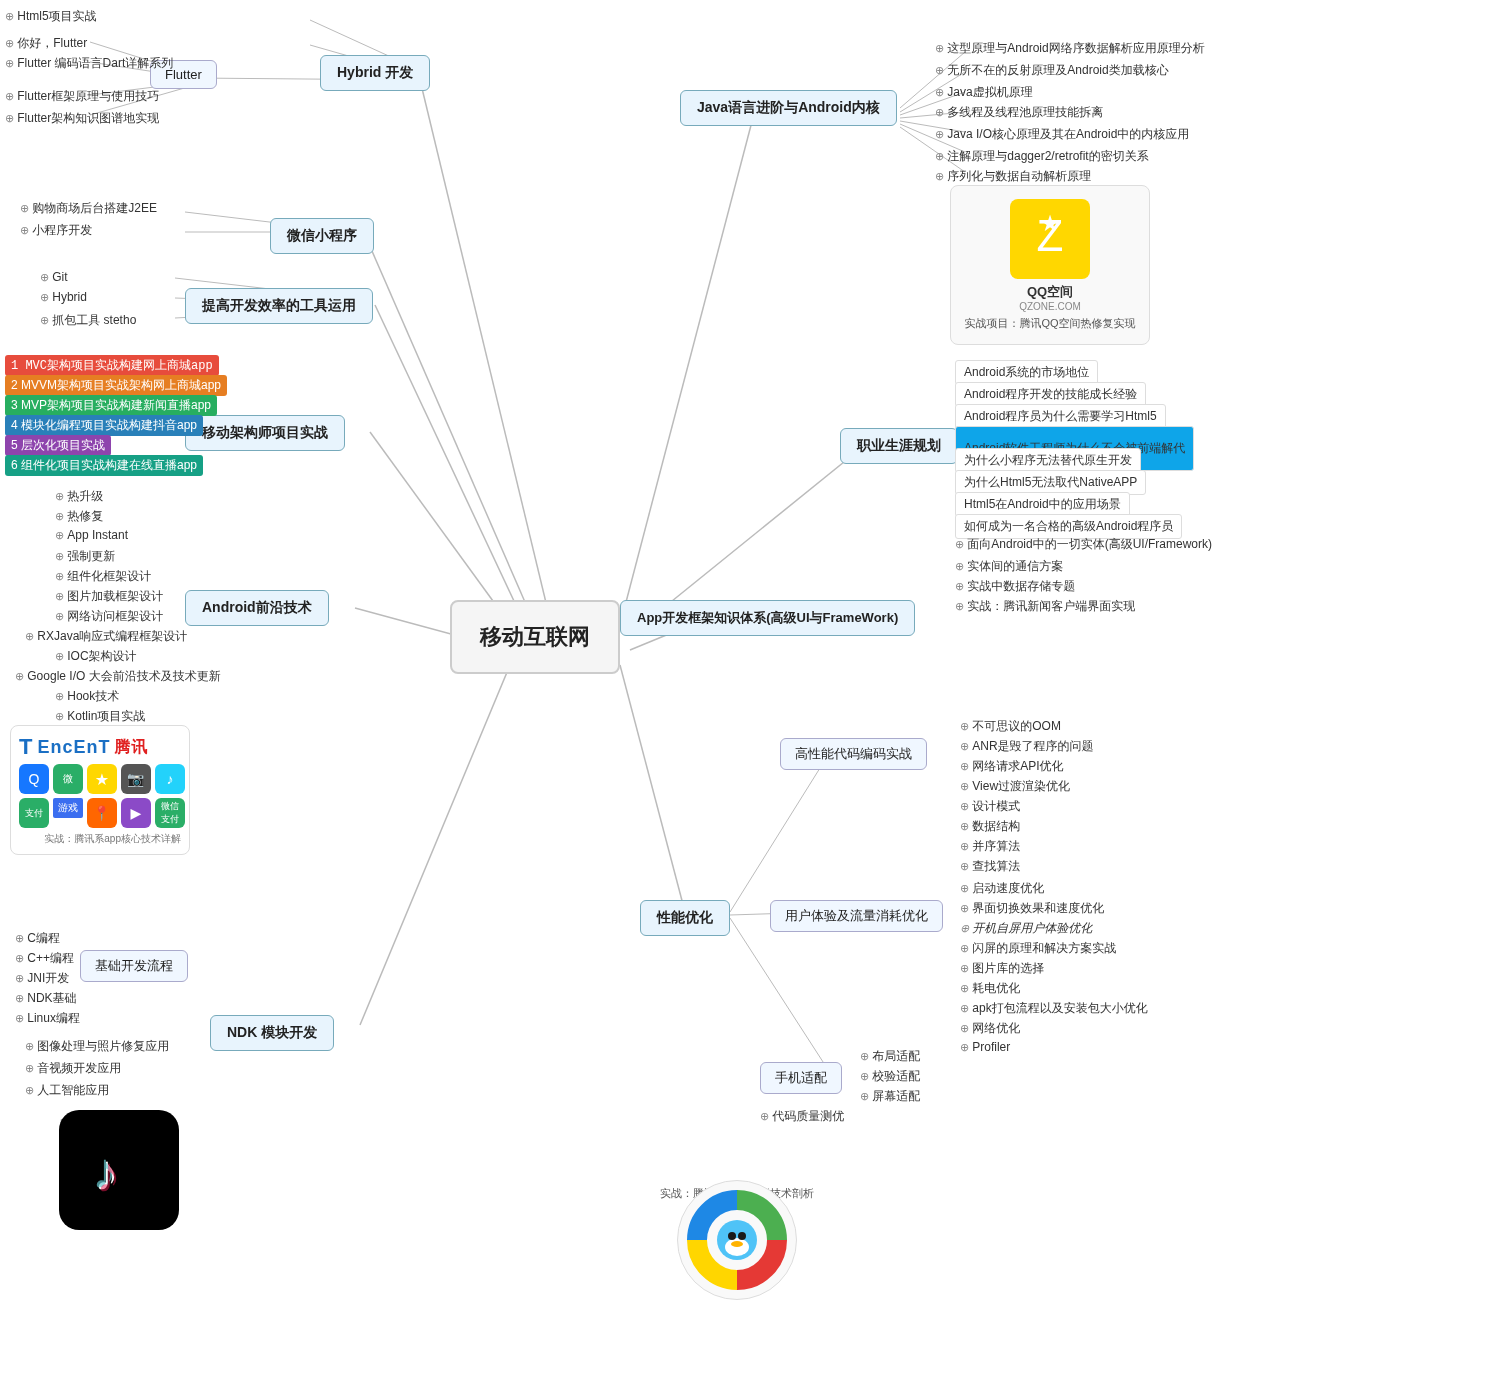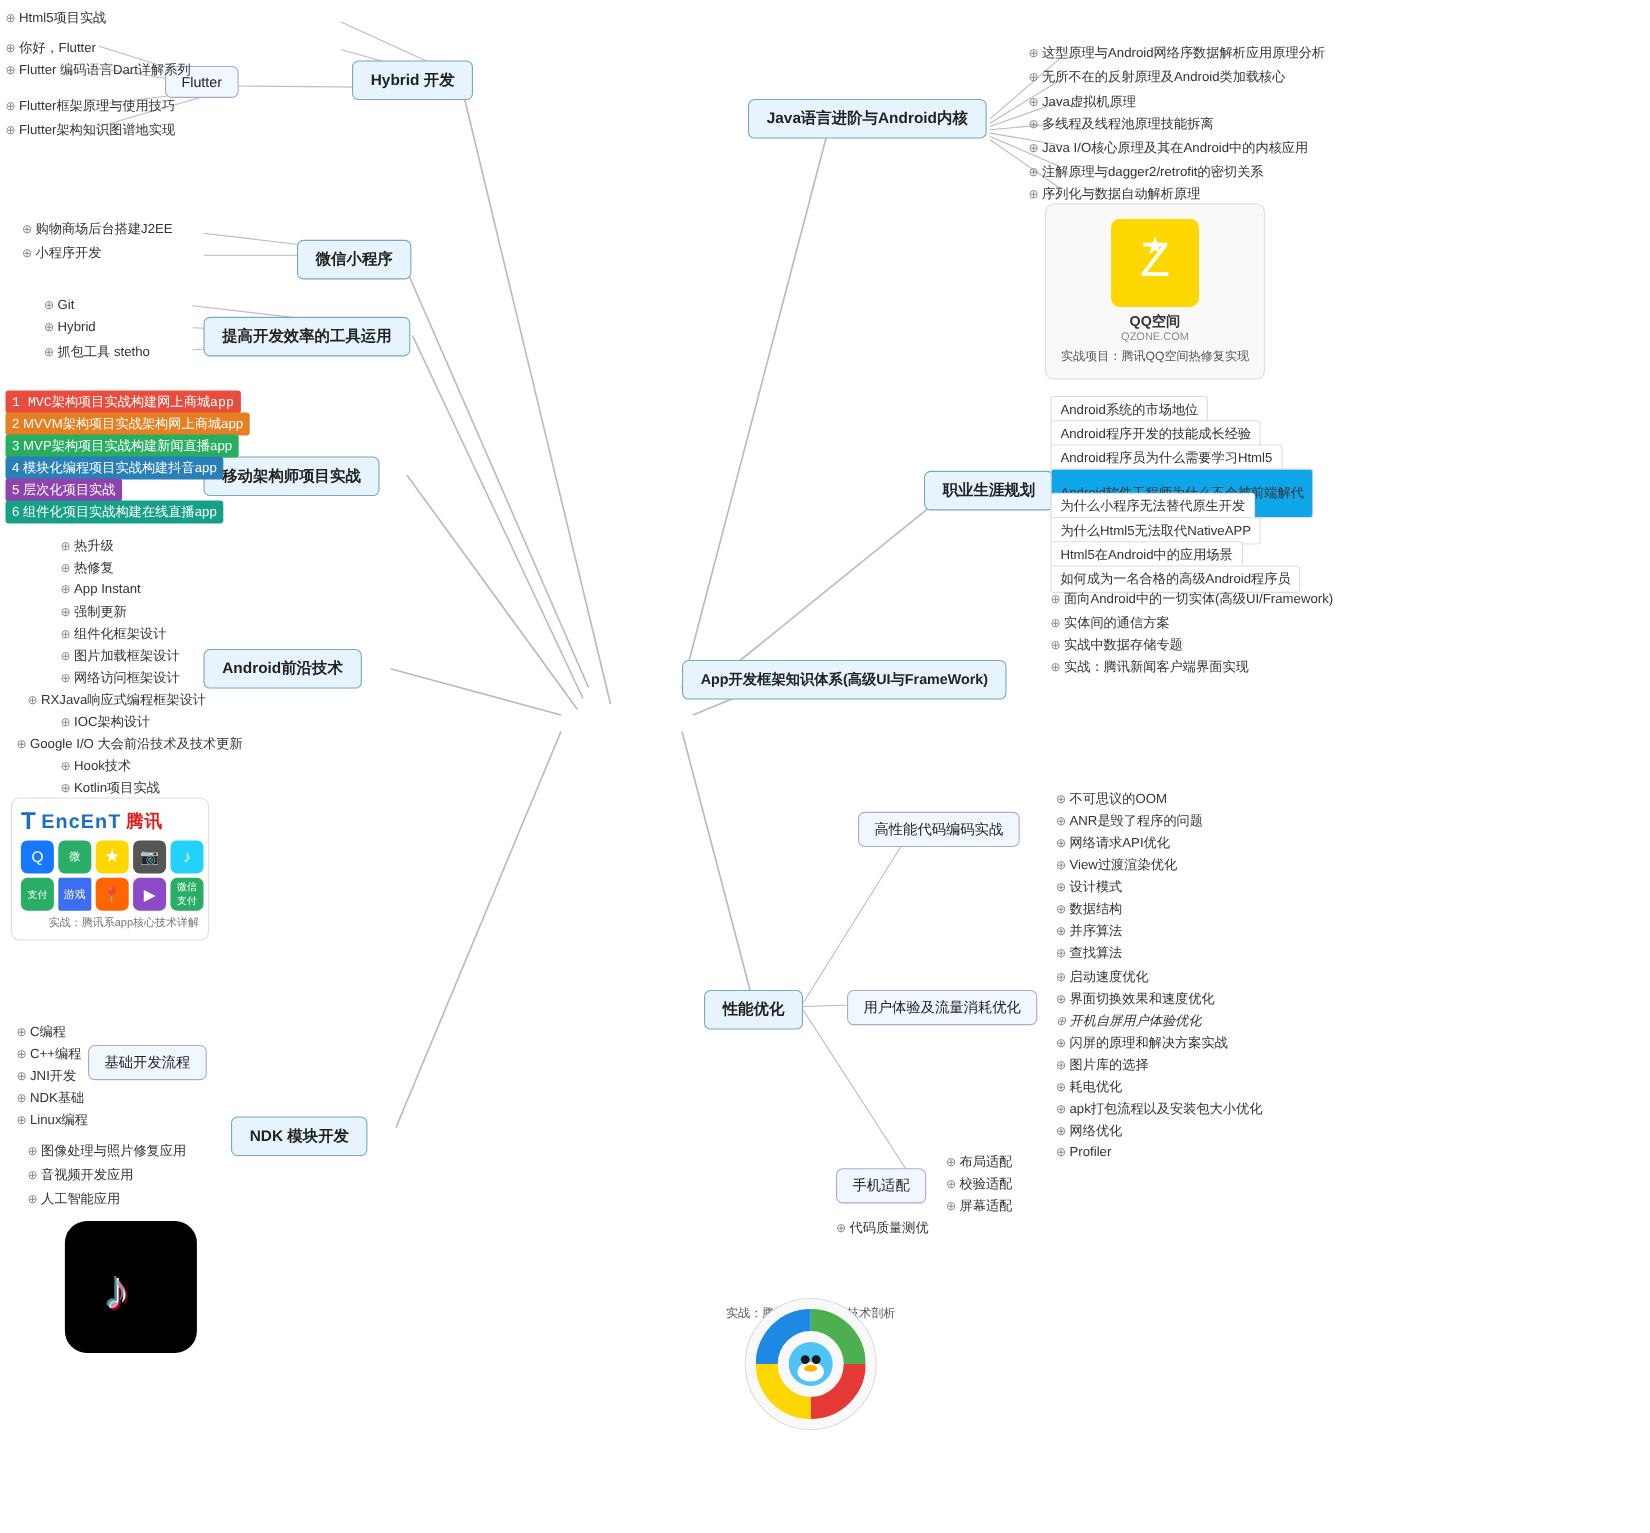--- a/index.html
+++ b/index.html
@@ -178,20 +178,23 @@
     <line x1="900" y1="118" x2="965" y2="112" stroke="#bbb" stroke-width="1"></line>
     <line x1="900" y1="121" x2="965" y2="132" stroke="#bbb" stroke-width="1"></line>
     <line x1="900" y1="124" x2="965" y2="152" stroke="#bbb" stroke-width="1"></line>
     <line x1="900" y1="127" x2="965" y2="172" stroke="#bbb" stroke-width="1"></line>
 
     <line x1="730" y1="912" x2="825" y2="760" stroke="#bbb" stroke-width="1"></line>
     <line x1="730" y1="915" x2="825" y2="912" stroke="#bbb" stroke-width="1"></line>
     <line x1="730" y1="918" x2="825" y2="1065" stroke="#bbb" stroke-width="1"></line>
   </svg>
 
+  <div class="center-node" style="left:450px; top:600px;">
+    <span>移动互联网</span>
+  </div>
 
   <div class="branch-node level1" style="left:320px; top:55px;">
     <span>Hybrid 开发</span>
   </div>
 
   <div class="branch-node" style="left:150px; top:60px;">
     <span>Flutter</span>
   </div>
 
   <div class="leaf-item" style="left:5px; top:8px;">Html5项目实战</div>
@@ -269,21 +272,21 @@
       <div style="width:30px;height:30px;background:#2aae67;border-radius:6px;display:flex;align-items:center;justify-content:center;color:#fff;font-size:10px;">微</div>
 
       <div style="width:30px;height:30px;background:#ffd700;border-radius:6px;display:flex;align-items:center;justify-content:center;color:#fff;font-size:16px;">★</div>
 
       <div style="width:30px;height:30px;background:#555;border-radius:6px;display:flex;align-items:center;justify-content:center;color:#fff;font-size:14px;">📷</div>
 
       <div style="width:30px;height:30px;background:#23d2fb;border-radius:6px;display:flex;align-items:center;justify-content:center;color:#fff;font-size:14px;">♪</div>
 
       <div style="width:30px;height:30px;background:#2aae67;border-radius:6px;display:flex;align-items:center;justify-content:center;color:#fff;font-size:9px;">支付</div>
 
-      <div style="width:30px;height:30px;background:#3b6ef0;border-radius:2px;display:flex;align-items:center;justify-content:center;color:#fff;font-size:10px;">游戏</div>
+      <div style="width:30px;height:20px;background:#3b6ef0;border-radius:2px;display:flex;align-items:center;justify-content:center;color:#fff;font-size:10px;">游戏</div>
 
       <div style="width:30px;height:30px;background:#ff6600;border-radius:6px;display:flex;align-items:center;justify-content:center;color:#fff;font-size:14px;">📍</div>
 
       <div style="width:30px;height:30px;background:#8b4ac7;border-radius:6px;display:flex;align-items:center;justify-content:center;color:#fff;font-size:14px;">▶</div>
 
       <div style="width:30px;height:30px;background:#2aae67;border-radius:6px;display:flex;align-items:center;justify-content:center;color:#fff;font-size:9px;">微信<br>支付</div>
     </div>
     <div style="font-size:10px; color:#777; text-align:right; margin-top:2px;">实战：腾讯系app核心技术详解</div>
   </div>
 

